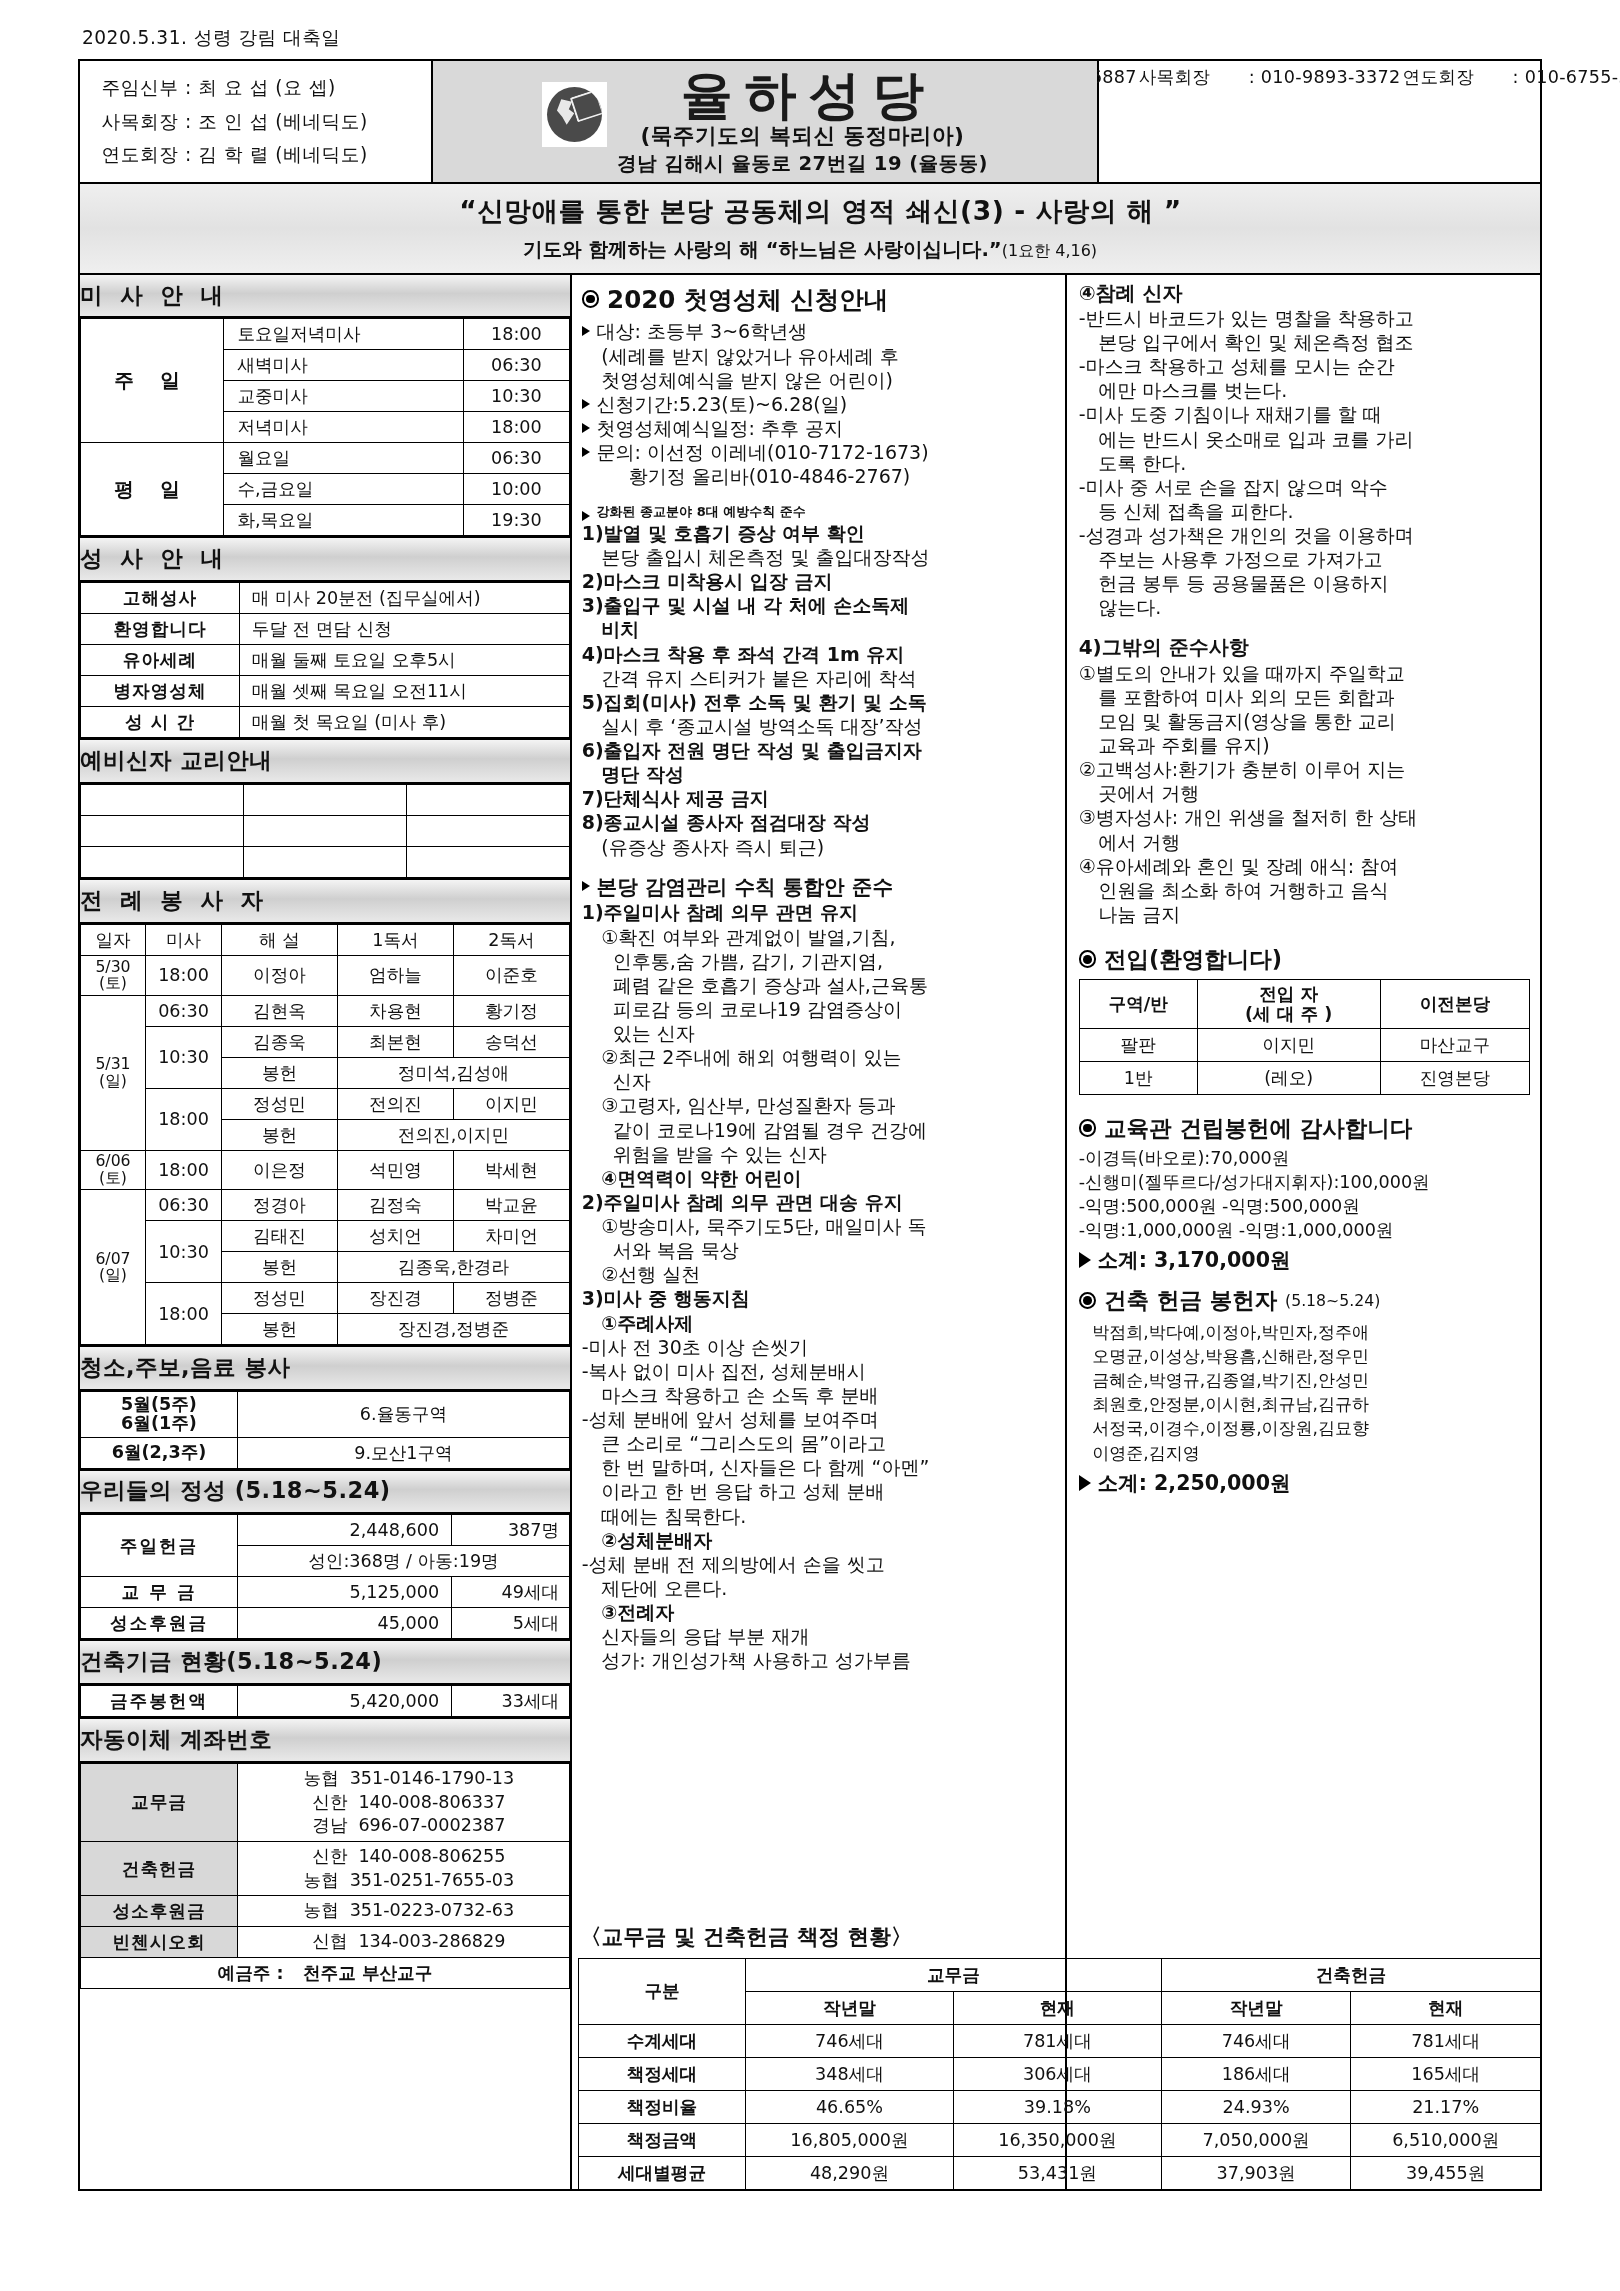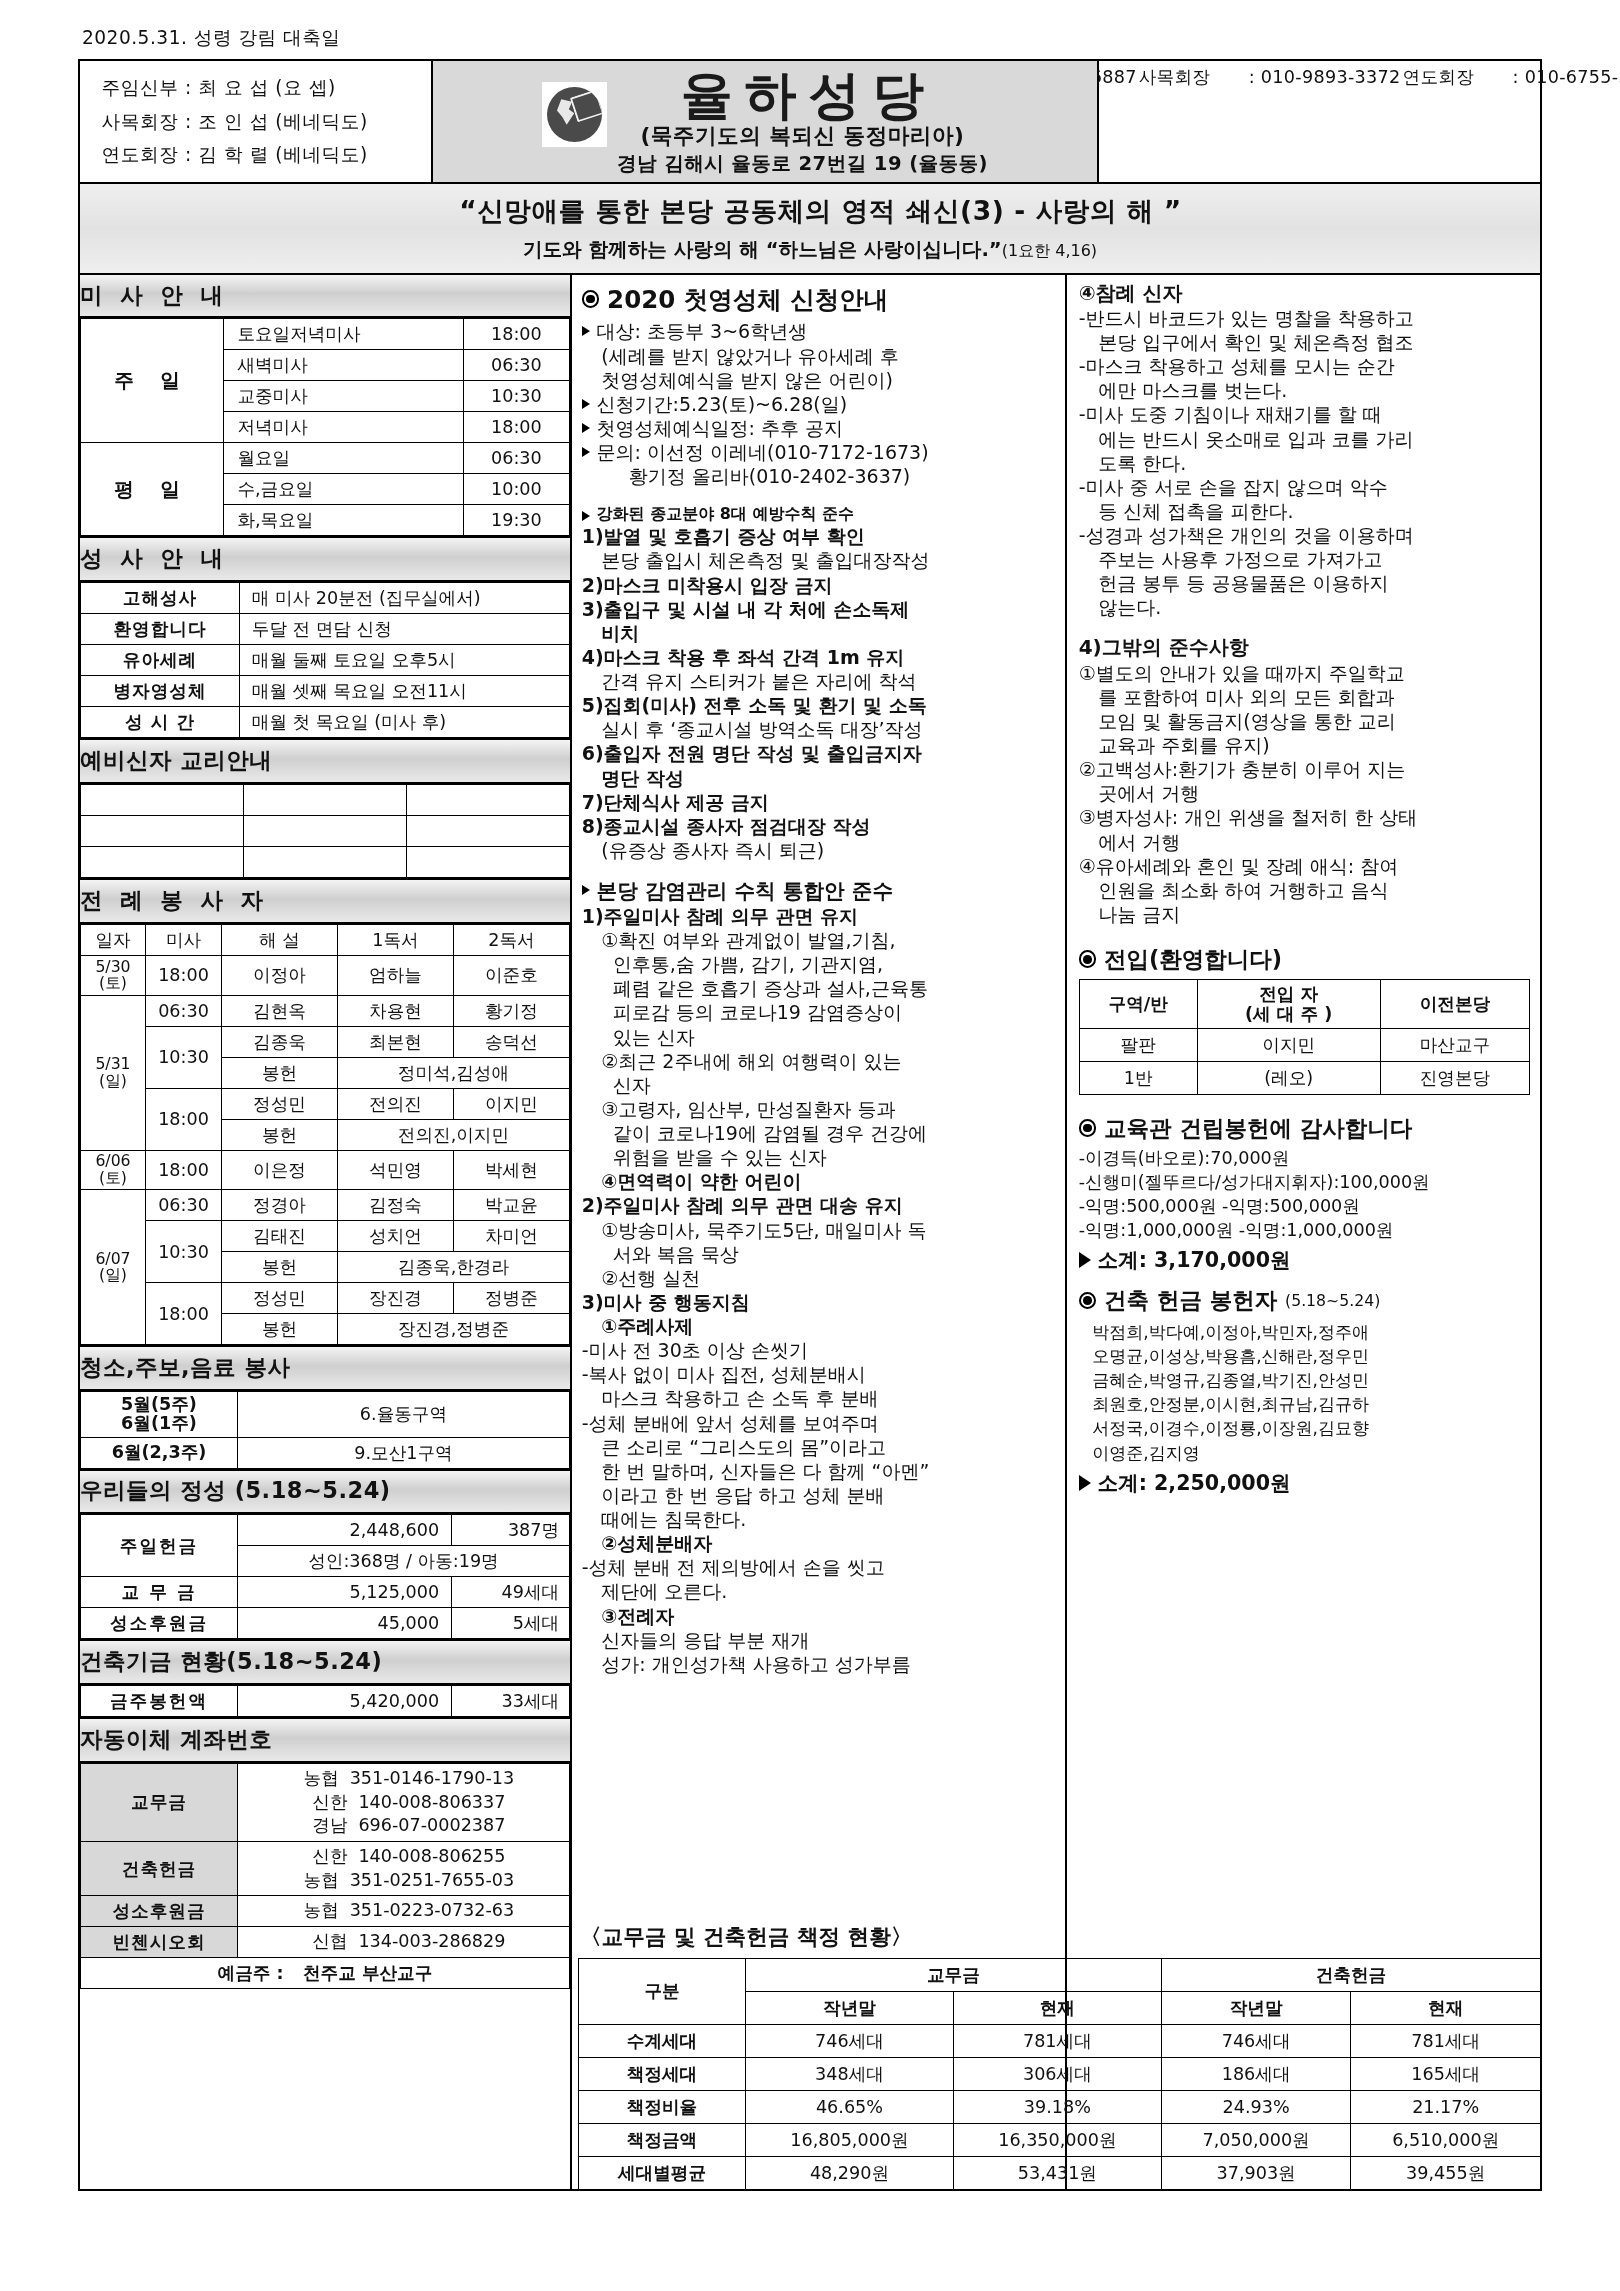--- a/index.html
+++ b/index.html
@@ -568,28 +568,28 @@
         <span class="bullseye"></span>
         <span>2020 첫영성체 신청안내</span>
       </div>
       <div>
         <div class="line bul"><span class="tri"></span><span>대상: 초등부 3~6학년생</span></div>
         <div class="line ind1">(세례를 받지 않았거나 유아세례 후</div>
         <div class="line ind1">첫영성체예식을 받지 않은 어린이)</div>
         <div class="line bul"><span class="tri"></span><span>신청기간:5.23(토)~6.28(일)</span></div>
         <div class="line bul"><span class="tri"></span><span>첫영성체예식일정: 추후 공지</span></div>
         <div class="line bul"><span class="tri"></span><span>문의: 이선정 이레네(010-7172-1673)</span></div>
-        <div class="line ind3">황기정 올리바(010-2402-3637)</div>
+        <div class="line ind3">황기정 올리바(010-4846-2767)</div>
       </div>
 
       <div class="gap"></div>
 
       <div class="line bul b">
         <span class="tri"></span>
-        <span style="font-size:16px">강화된 종교분야 8대 예방수칙 준수</span>
+        <span style="font-size:13px">강화된 종교분야 8대 예방수칙 준수</span>
       </div>
       <div>
         <div class="line b">1)발열 및 호흡기 증상 여부 확인</div>
         <div class="line ind1">본당 출입시 체온측정 및 출입대장작성</div>
         <div class="line b">2)마스크 미착용시 입장 금지</div>
         <div class="line b">3)출입구 및 시설 내 각 처에 손소독제</div>
         <div class="line ind1 b">비치</div>
         <div class="line b">4)마스크 착용 후 좌석 간격 1m 유지</div>
         <div class="line ind1">간격 유지 스티커가 붙은 자리에 착석</div>
         <div class="line b">5)집회(미사) 전후 소독 및 환기 및 소독</div>

